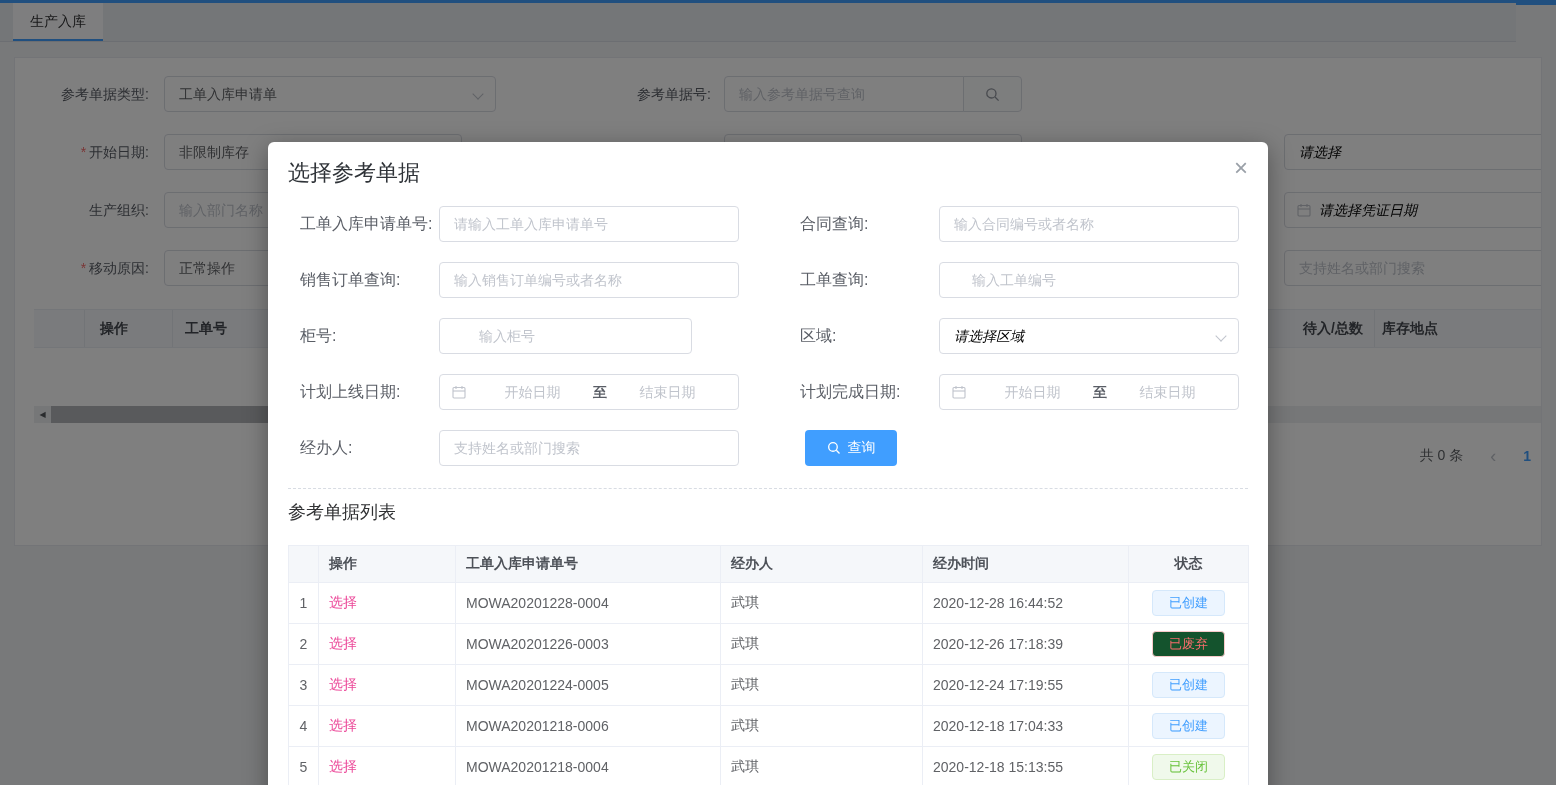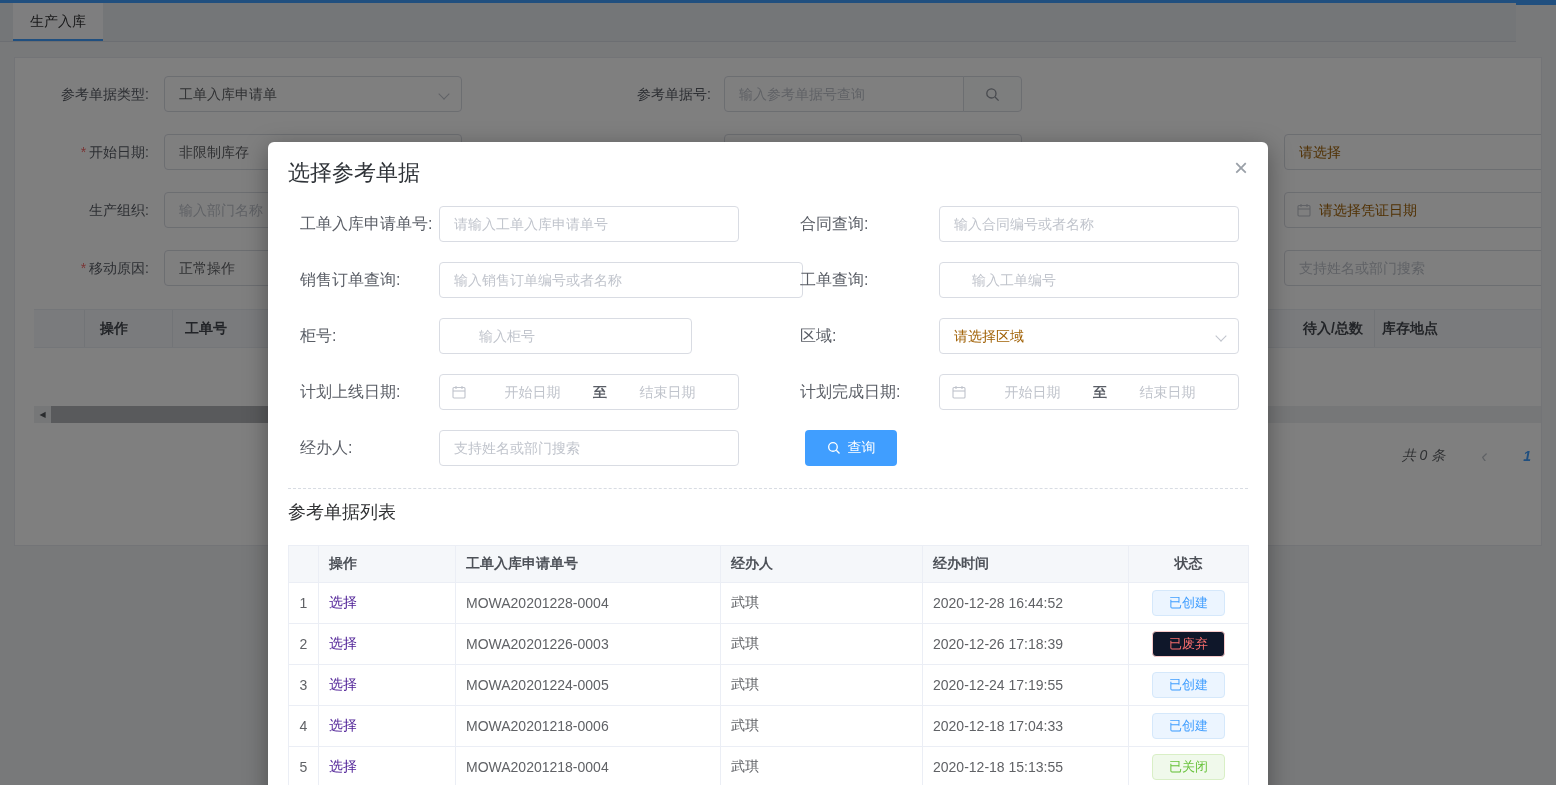--- a/index.html
+++ b/index.html
@@ -16,41 +16,41 @@
 
   .blbl{position:absolute;width:134px;text-align:right;line-height:36px;font-size:14px;color:#5a5e66;white-space:nowrap;}
   .req{color:#f56c6c;margin-right:3px;font-size:14px;}
   .inp{position:absolute;height:36px;border:1px solid #d9dce3;border-radius:4px;background:#fff;
        box-sizing:border-box;font-size:14px;color:#606266;padding:0 14px;outline:none;
        font-family:"Liberation Sans","DejaVu Sans",sans-serif;}
   .inp::placeholder{color:#c0c4cc;}
   .sel{position:absolute;height:36px;border:1px solid #d9dce3;border-radius:4px;background:#fff;
        box-sizing:border-box;font-size:14px;line-height:34px;padding:0 30px 0 14px;cursor:pointer;white-space:nowrap;}
   .selval{color:#606266;}
-  .ph{color:#a16207;}
+  .ph{color:#000000;font-style:italic;}
   .chev{position:absolute;right:13px;top:13px;width:7px;height:7px;border-right:1.4px solid #c0c4cc;
         border-bottom:1.4px solid #c0c4cc;transform:rotate(45deg);}
   .calic{margin-right:8px;flex:0 0 auto;display:inline-flex;}
   .sbtn{position:absolute;height:36px;box-sizing:border-box;border:1px solid #d9dce3;background:#fbfcfd;
         border-radius:0 4px 4px 0;display:flex;align-items:center;justify-content:center;cursor:pointer;padding:0;}
   .drange{display:flex;align-items:center;padding:0 12px;}
   .drg-ph{flex:1;text-align:center;color:#c0c4cc;font-size:14px;}
   .drg-to{color:#5a5e66;font-size:14px;font-weight:600;padding:0 2px;}
 
   .bghead{position:absolute;left:19px;top:251px;right:0;height:37px;background:#f5f7fa;
           border-top:1px solid #e9edf2;border-bottom:1px solid #e9edf2;}
   .bghead span{position:absolute;line-height:37px;font-size:14px;color:#454950;font-weight:600;white-space:nowrap;}
   .vline{position:absolute;top:0;width:1px;height:37px;background:#e4e8ee;}
 
   .hscroll-track{position:absolute;left:36px;top:348px;right:0;height:17px;background:#eceef0;}
   .hscroll-thumb{position:absolute;left:36px;top:348px;width:1034px;height:17px;background:#b3b5b9;cursor:pointer;}
   .hscroll-btn{position:absolute;left:19px;top:348px;width:17px;height:17px;background:#eceef0;color:#55585c;
                font-size:8px;line-height:17px;text-align:center;cursor:pointer;}
 
-  .pager{position:absolute;top:384px;right:10px;display:flex;align-items:center;gap:36px;height:28px;font-style:italic;}
+  .pager{position:absolute;top:384px;right:10px;display:flex;align-items:center;gap:27px;height:28px;}
   .pager .total{font-size:14px;color:#5f6266;}
   .pager .prev{font-size:18px;color:#bfc3ca;cursor:pointer;line-height:28px;}
   .pager .pnum{font-size:14px;color:#409eff;font-weight:700;cursor:pointer;}
 
   
   .overlay{position:absolute;left:0;top:0;width:1556px;height:785px;background:rgba(0,0,0,0.5);cursor:pointer;}
   .modal{position:absolute;left:268px;top:142px;width:1000px;height:660px;background:#fff;border-radius:6px;
          box-shadow:0 6px 24px rgba(0,0,0,.35);}
   .mtitle{position:absolute;left:20px;top:16px;font-size:22px;color:#2f3338;font-weight:500;}
   .mclose{position:absolute;right:20px;top:14px;font-size:24px;color:#9aa0a8;cursor:pointer;line-height:24px;}
@@ -59,40 +59,40 @@
            border-radius:4px;font-size:14px;display:flex;align-items:center;justify-content:center;gap:7px;cursor:pointer;
            font-family:"Liberation Sans","DejaVu Sans",sans-serif;}
   .dash{position:absolute;left:20px;top:346px;width:960px;border-top:1px dashed #d8dce3;}
   .ltitle{position:absolute;left:20px;top:358px;font-size:18px;color:#303133;font-weight:500;}
 
   .mtable{position:absolute;left:20px;top:403px;width:960px;border-collapse:collapse;table-layout:fixed;}
   .mtable th{background:#f5f7fa;height:36px;font-size:14px;color:#4d5158;font-weight:600;text-align:left;
              padding:0 0 0 10px;border:1px solid #ebeef5;}
   .mtable td{height:40px;font-size:14px;color:#606266;padding:0 0 0 10px;border:1px solid #ebeef5;background:#fff;}
   .mtable .c{text-align:center;padding:0;}
-  .link{color:#4c1d95;cursor:pointer;}
+  .link{color:#ec4899;cursor:pointer;}
   .badge{display:inline-block;padding:3px 16px;font-size:13px;border-radius:4px;border:1px solid transparent;line-height:18px;}
   .badge[data-status="created"]{color:#409eff;background:#ecf5ff;border-color:#d5e8fb;}
-  .badge[data-status="discarded"]{color:#f56c6c;background:#0f172a;border-color:#f8caca;}
+  .badge[data-status="discarded"]{color:#f56c6c;background:#14532d;border-color:#f8caca;}
   .badge[data-status="closed"]{color:#67c23a;background:#f0f9eb;border-color:#d9efc6;}
 </style>
 </head>
 <body>
 
 <div class="root">
 
   <div class="topstrip"></div>
   <div class="tabbar">
     <div class="tab">生产入库</div>
   </div>
 
   <div class="panel">
 
     <label class="blbl" style="left:0;top:18px">参考单据类型:</label>
-    <div class="sel" style="left:149px;top:18px;width:298px">
+    <div class="sel" style="left:149px;top:18px;width:332px">
       <span class="selval">工单入库申请单</span>
       <i class="chev"></i>
     </div>
     <label class="blbl" style="left:562px;top:18px">参考单据号:</label>
     <input class="inp" style="left: 709px; top: 18px; width: 240px; border-radius: 4px 0px 0px 4px;" placeholder="输入参考单据号查询">
     <button class="sbtn" style="left:948px;top:18px;width:59px">
       <span style="display:inline-flex">
         <svg width="15" height="15" viewBox="0 0 15 15">
             <circle cx="6.4" cy="6.4" r="4.6" fill="none" stroke="#8f949c" stroke-width="1.3"></circle>
             <line x1="10" y1="10" x2="13.6" y2="13.6" stroke="#8f949c" stroke-width="1.3"></line>
@@ -158,21 +158,21 @@
   <div class="modal">
     <div class="mtitle">选择参考单据</div>
     <span class="mclose">×</span>
 
     <label class="mlbl" style="left:32px;top:64px">工单入库申请单号:</label>
     <input class="inp" style="left: 171px; top: 64px; width: 300px;" placeholder="请输入工单入库申请单号">
     <label class="mlbl" style="left:532px;top:64px">合同查询:</label>
     <input class="inp" style="left: 671px; top: 64px; width: 300px;" placeholder="输入合同编号或者名称">
 
     <label class="mlbl" style="left:32px;top:120px">销售订单查询:</label>
-    <input class="inp" style="left: 171px; top: 120px; width: 364px;" placeholder="输入销售订单编号或者名称">
+    <input class="inp" style="left: 171px; top: 120px; width: 300px;" placeholder="输入销售订单编号或者名称">
     <label class="mlbl" style="left:532px;top:120px">工单查询:</label>
     <input class="inp" style="left: 671px; top: 120px; width: 300px; padding-left: 32px;" placeholder="输入工单编号">
 
     <label class="mlbl" style="left:32px;top:176px">柜号:</label>
     <input class="inp" style="left: 171px; top: 176px; width: 253px; padding-left: 39px;" placeholder="输入柜号">
     <label class="mlbl" style="left:532px;top:176px">区域:</label>
     <div class="sel" style="left:671px;top:176px;width:300px">
       <span class="ph">请选择区域</span>
       <i class="chev"></i>
     </div>

